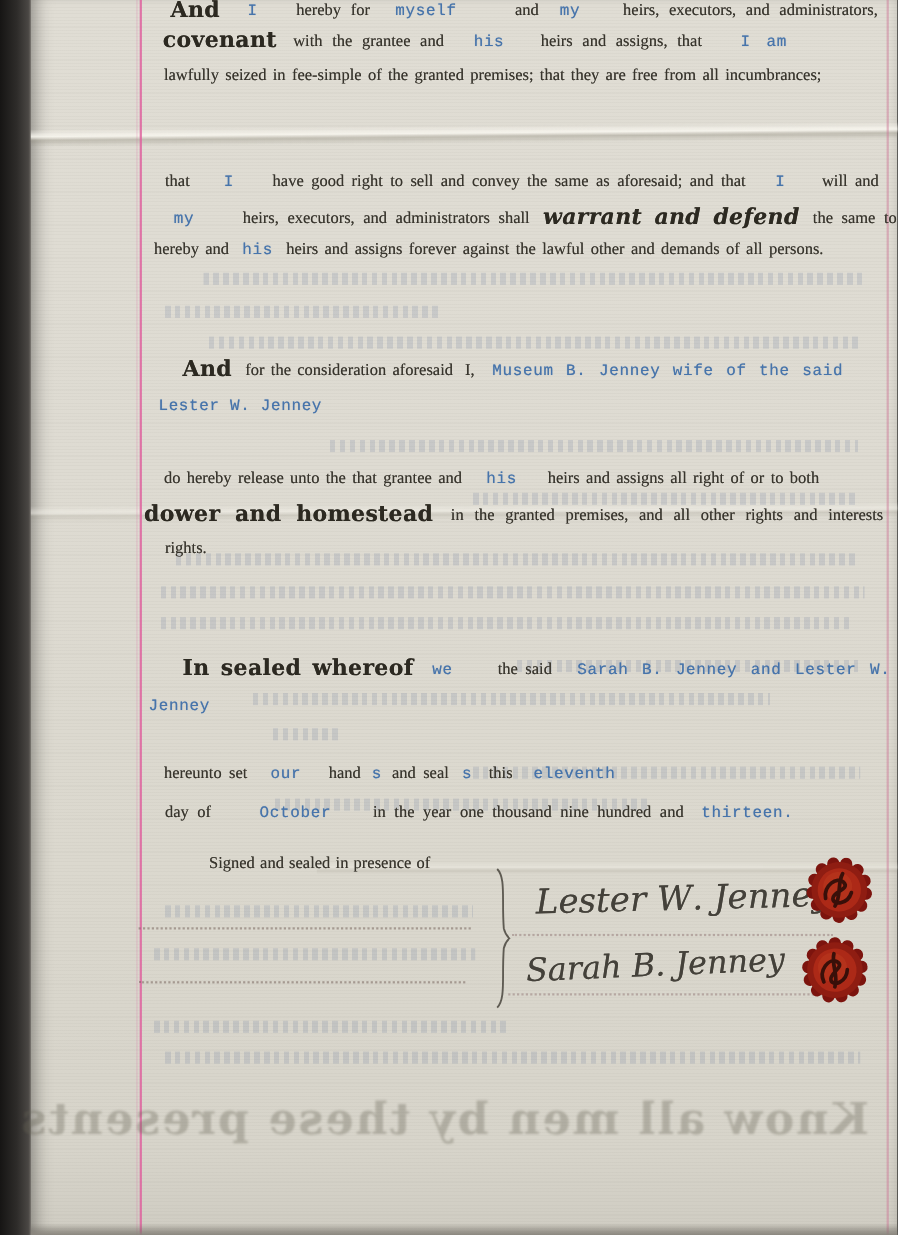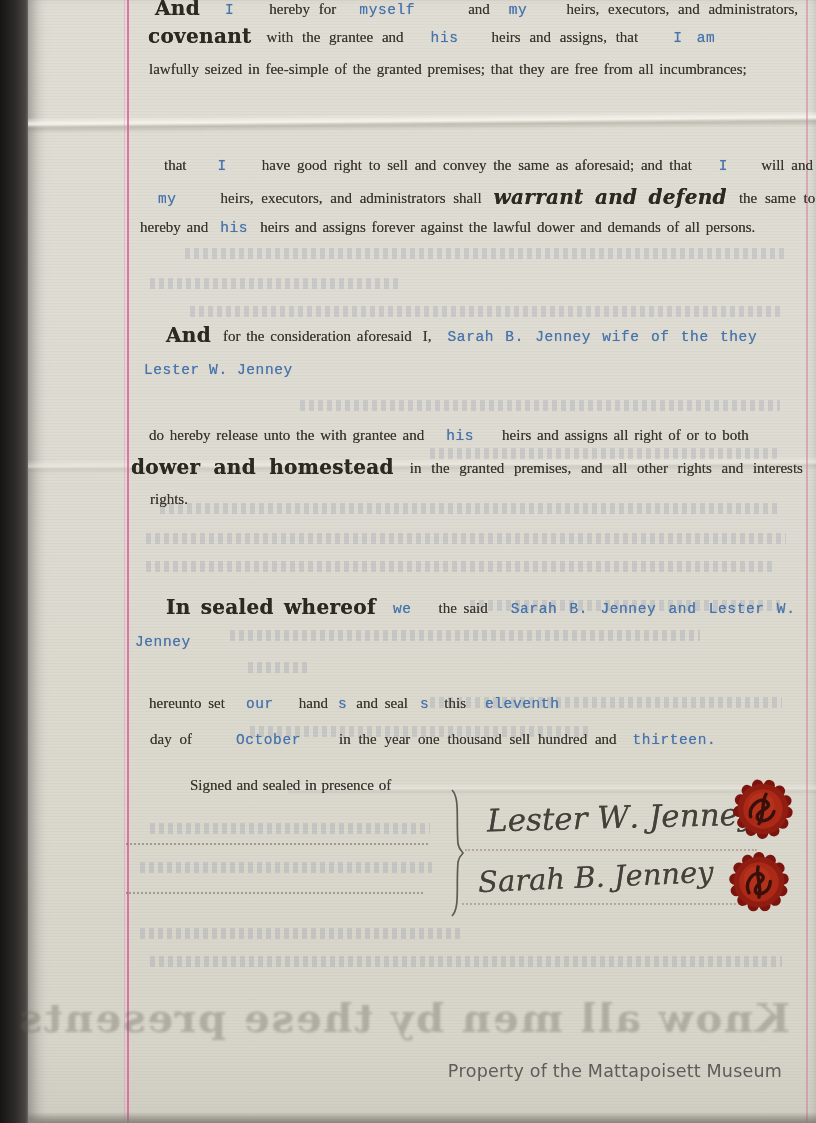--- a/index.html
+++ b/index.html
@@ -89,32 +89,32 @@
       <div class="bleed-strip" style="left: 140px; top: 862px; width: 292px;"></div>
       <div class="bleed-strip" style="left: 140px; top: 928px; width: 320px;"></div>
       <div class="bleed-strip" style="left: 150px; top: 956px; width: 632px;"></div>
     </div>
   <div class="bleed-heading">Know all men by these presents</div>
 
   <div id="deed-body">
       <div class="line" style="left: 155px; top: -3px; word-spacing: 5px;"><span class="seg-b">And</span> <span class="seg-t" style="margin: 0px 26px 0px 16px;">I</span> <span class="seg-p">hereby for</span> <span class="seg-t" style="margin: 0px 44px 0px 14px;">myself</span> <span class="seg-p">and</span> <span class="seg-t" style="margin: 0px 30px 0px 10px;">my</span> <span class="seg-p">heirs, executors, and administrators,</span> </div>
       <div class="line" style="left: 120px; top: 25px; word-spacing: 5px; margin-left: 28px;"><span class="seg-b">covenant</span> <span class="seg-p" style="margin: 0px 0px 0px 6px;">with the grantee and</span> <span class="seg-t" style="margin: 0px 24px 0px 18px;">his</span> <span class="seg-p">heirs and assigns, that</span> <span class="seg-t" style="margin: 0px 0px 0px 26px;">I am</span> </div>
       <div class="line" style="left: 149px; top: 61px; word-spacing: 2px;"><span class="seg-p">lawfully seized in fee-simple of the granted premises; that they are free from all incumbrances;</span> </div>
-      <div class="line" style="left: 164px; top: 157px; word-spacing: 3px;"><span class="seg-p">that</span> <span class="seg-t" style="margin: 0px 28px 0px 24px;">I</span> <span class="seg-p">have good right to sell and convey the same as aforesaid; and that</span> <span class="seg-t" style="margin: 0px 26px 0px 20px;">I</span> <span class="seg-p">will and</span> </div>
+      <div class="line" style="left: 150px; top: 157px; word-spacing: 3px;"><span class="seg-p">that</span> <span class="seg-t" style="margin: 0px 28px 0px 24px;">I</span> <span class="seg-p">have good right to sell and convey the same as aforesaid; and that</span> <span class="seg-t" style="margin: 0px 26px 0px 20px;">I</span> <span class="seg-p">will and</span> </div>
       <div class="line" style="left: 158px; top: 186px; word-spacing: 4px;"><span class="seg-t" style="margin: 0px 36px 0px 0px;">my</span> <span class="seg-p">heirs, executors, and administrators shall</span> <span class="seg-b" style="margin: 0px 4px; font-style: italic;">warrant and defend</span> <span class="seg-p">the same to the</span> </div>
-      <div class="line" style="left: 140px; top: 219px; word-spacing: 2px;"><span class="seg-p">hereby and</span> <span class="seg-t" style="margin: 0px 6px;">his</span> <span class="seg-p">heirs and assigns forever against the lawful dower and demands of all persons.</span> </div>
-      <div class="line" style="left: 166px; top: 324px; word-spacing: 2px;"><span class="seg-b">And</span> <span class="seg-p" style="margin: 0px 0px 0px 6px;">for the consideration aforesaid</span> <span class="seg-p" style="margin: 0px 0px 0px 5px;">I,</span> <span class="seg-t" style="margin: 0px 0px 0px 10px;">Sarah B. Jenney wife of the they</span> </div>
+      <div class="line" style="left: 140px; top: 219px; word-spacing: 2px;"><span class="seg-p">hereby and</span> <span class="seg-t" style="margin: 0px 6px;">his</span> <span class="seg-p">heirs and assigns forever against the lawful other and demands of all persons.</span> </div>
+      <div class="line" style="left: 166px; top: 324px; word-spacing: 2px;"><span class="seg-b">And</span> <span class="seg-p" style="margin: 0px 0px 0px 6px;">for the consideration aforesaid</span> <span class="seg-p" style="margin: 0px 0px 0px 5px;">I,</span> <span class="seg-t" style="margin: 0px 0px 0px 10px;">Museum B. Jenney wife of the said</span> </div>
       <div class="line" style="left: 144px; top: 361px;"><span class="seg-t">Lester W. Jenney</span> </div>
-      <div class="line" style="left: 149px; top: 427px; word-spacing: 2px;"><span class="seg-p">do hereby release unto the with grantee and</span> <span class="seg-t" style="margin: 0px 22px 0px 16px;">his</span> <span class="seg-p">heirs and assigns all right of or to both</span> </div>
+      <div class="line" style="left: 149px; top: 427px; word-spacing: 2px;"><span class="seg-p">do hereby release unto the that grantee and</span> <span class="seg-t" style="margin: 0px 22px 0px 16px;">his</span> <span class="seg-p">heirs and assigns all right of or to both</span> </div>
       <div class="line" style="left: 131px; top: 456px; word-spacing: 6px;"><span class="seg-b">dower and homestead</span> <span class="seg-p" style="margin: 0px 0px 0px 6px;">in the granted premises, and all other rights and interests</span> </div>
       <div class="line" style="left: 150px; top: 491px;"><span class="seg-p">rights.</span> </div>
-      <div class="line" style="left: 166px; top: 596px; word-spacing: 3px;"><span class="seg-b">In sealed whereof</span> <span class="seg-t" style="margin: 0px 20px 0px 10px;">we</span> <span class="seg-p">the said</span> <span class="seg-t" style="margin: 0px 0px 0px 16px;">Sarah B. Jenney and Lester W.</span> </div>
+      <div class="line" style="left: 166px; top: 596px; word-spacing: 3px;"><span class="seg-b">In sealed whereof</span> <span class="seg-t" style="margin: 0px 34px 0px 10px;">we</span> <span class="seg-p">the said</span> <span class="seg-t" style="margin: 0px 0px 0px 16px;">Sarah B. Jenney and Lester W.</span> </div>
       <div class="line" style="left: 135px; top: 633px;"><span class="seg-t">Jenney</span> </div>
       <div class="line" style="left: 149px; top: 695px; word-spacing: 3px;"><span class="seg-p">hereunto set</span> <span class="seg-t" style="margin: 0px 18px 0px 14px;">our</span> <span class="seg-p">hand</span> <span class="seg-t" style="margin: 0px 2px 0px 3px;">s</span> <span class="seg-p">and seal</span> <span class="seg-t" style="margin: 0px 8px 0px 5px;">s</span> <span class="seg-p">this</span> <span class="seg-t" style="margin: 0px 0px 0px 12px;">eleventh</span> </div>
-      <div class="line" style="left: 150px; top: 731px; word-spacing: 4px;"><span class="seg-p">day of</span> <span class="seg-t" style="margin: 0px 30px 0px 36px;">October</span> <span class="seg-p">in the year one thousand sell hundred and</span> <span class="seg-t" style="margin: 0px 0px 0px 8px;">thirteen.</span> </div>
+      <div class="line" style="left: 150px; top: 731px; word-spacing: 4px;"><span class="seg-p">day of</span> <span class="seg-t" style="margin: 0px 30px 0px 36px;">October</span> <span class="seg-p">in the year one thousand nine hundred and</span> <span class="seg-t" style="margin: 0px 0px 0px 8px;">thirteen.</span> </div>
       <div class="line" style="left: 190px; top: 777px; word-spacing: 1px;"><span class="seg-p">Signed and sealed in presence of</span> </div>
     </div>
 
   <div id="witness-rules">
       <div class="dotted-rule" style="left: 126px; top: 843px; width: 302px;"></div>
       <div class="dotted-rule" style="left: 126px; top: 892px; width: 297px;"></div>
       <div class="dotted-rule sig" style="left: 465px; top: 849px; width: 292px;"></div>
       <div class="dotted-rule sig" style="left: 462px; top: 903px; width: 290px;"></div>
     </div>
 
@@ -157,16 +157,15 @@
       <circle cx="22.780272936894065" cy="7.689577690179217" r="6" fill="#7c140e"></circle>
       <circle cx="35.13395368663838" cy="6.189569273450594" r="6" fill="#7c140e"></circle>
       <circle cx="46.76968341501004" cy="10.60241948676493" r="6" fill="#7c140e"></circle>
       <circle cx="55.02185666698345" cy="19.917197526862" r="6" fill="#7c140e"></circle>
       <circle cx="32" cy="32" r="27" fill="#8f1d12"></circle>
       <circle cx="32" cy="32" r="21" fill="#ac2917"></circle>
       <circle cx="30" cy="29" r="14" fill="#bc3a1f" opacity="0.55"></circle>
       <path d="M20 42 C16 30 28 19 35 24 C43 30 26 34 27 41 C28 48 42 45 44 33 M33 16 C29 26 35 38 30 48" fill="none" stroke="#2b0c08" stroke-width="3.6" stroke-linecap="round" opacity="0.9"></path>
     </svg>
 
-  <div class="watermark">Property of the Mattapoisett Museum</div>
 
   <div class="bottom-edge" style="left:28px"></div>
 </div>
 
 </body></html>

